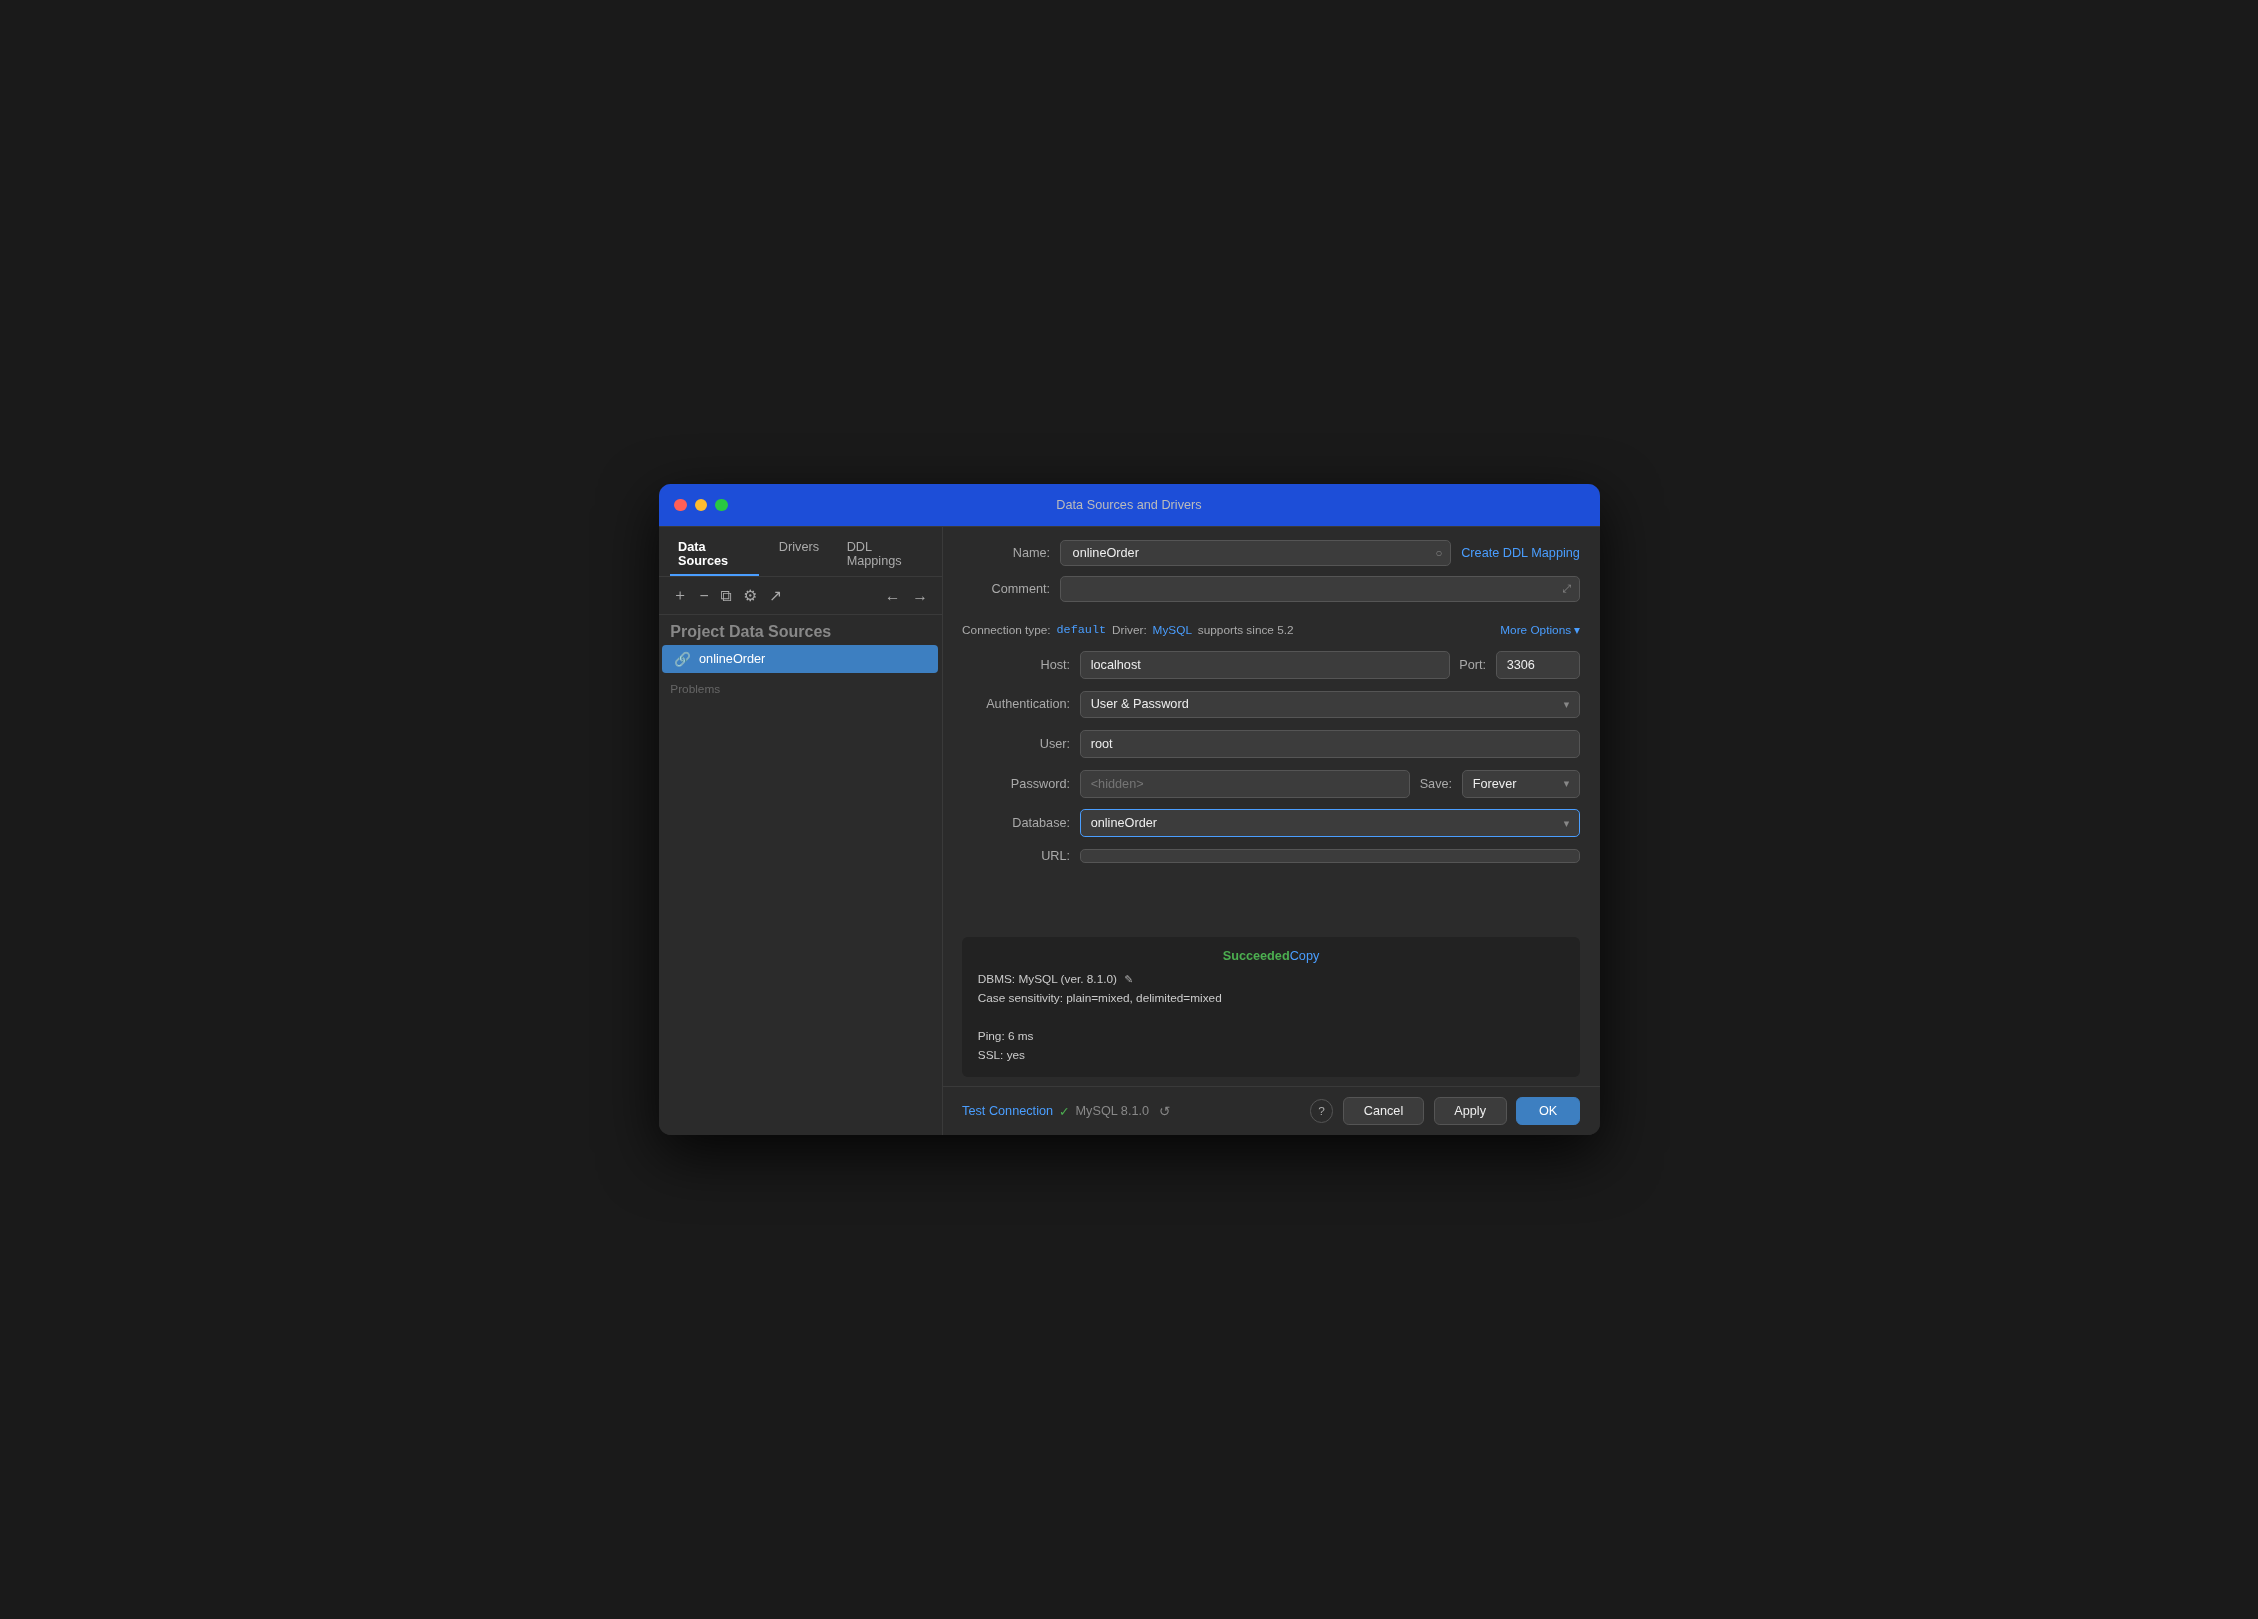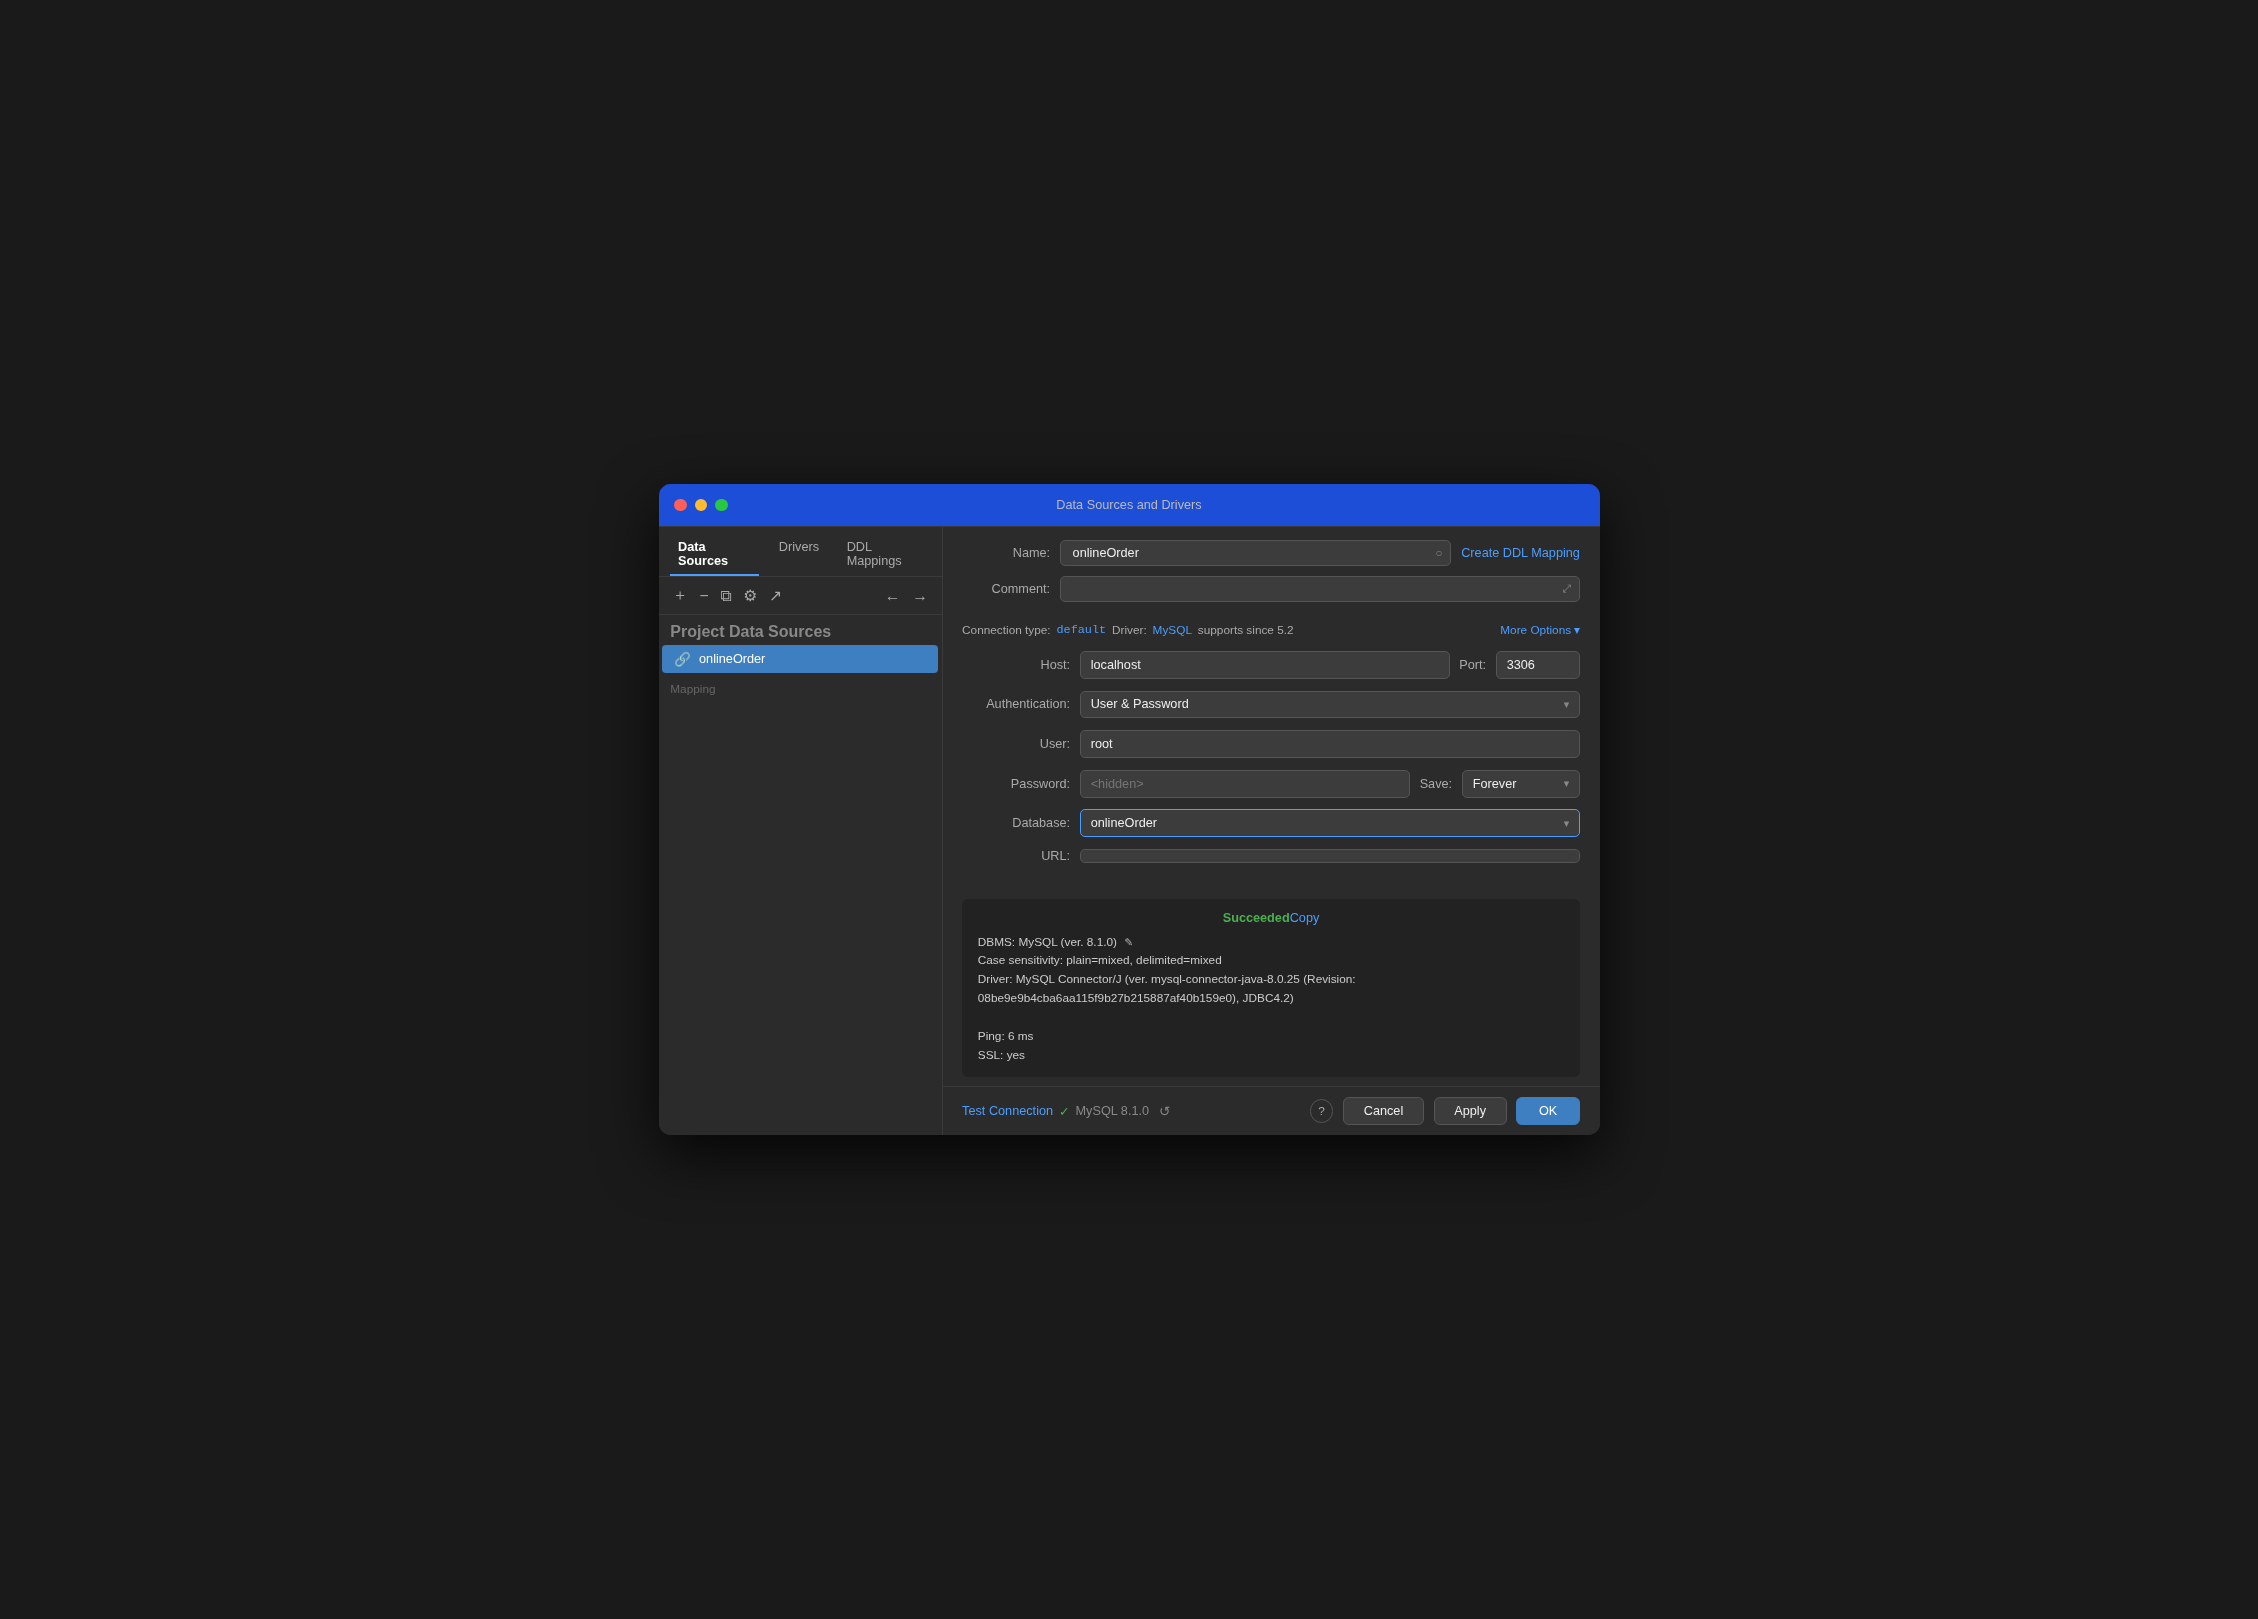--- a/index.html
+++ b/index.html
@@ -503,21 +503,21 @@
           <button class="toolbar-btn">←</button>
           <button class="toolbar-btn">→</button>
         </div>
       </div>
       <div class="section-label">Project Data Sources</div>
       <div class="ds-item selected">
         <span class="ds-item-icon">🔗</span>
         <span class="ds-item-label">onlineOrder</span>
       </div>
       <div class="problems-section">
-        <span>Mapping</span>
+        <span>Problems</span>
       </div>
     </div>
 
     <div class="right-panel">
       <div class="form-header">
         <div class="form-row name-row">
           <span class="form-label">Name:</span>
           <div class="name-input-wrap">
             <input type="text" value="onlineOrder" style="">
             <span class="spinner">○</span>
@@ -602,21 +602,20 @@
         <div class="result-header">
           <span class="succeeded-text">Succeeded</span>
           <button class="copy-btn">Copy</button>
         </div>
         <div class="result-body">
           <div>
             <span>DBMS: MySQL (ver. 8.1.0)</span>
             <span class="edit-icon">✎</span>
           </div>
           <div>Case sensitivity: plain=mixed, delimited=mixed</div>
-          <div>Driver: MySQL Connector/J (ver. mysql-connector-java-8.0.25 (Revision: 08be9e9b4cba6aa115f9b27b215887af40b159e0), JDBC4.2)</div>
           <br>
           <div>Ping: 6 ms</div>
           <div>SSL: yes</div>
         </div>
       </div>
 
       <div class="dialog-footer">
         <button class="test-connection-btn">
           <span>Test Connection</span>
           <span class="checkmark">✓</span>

